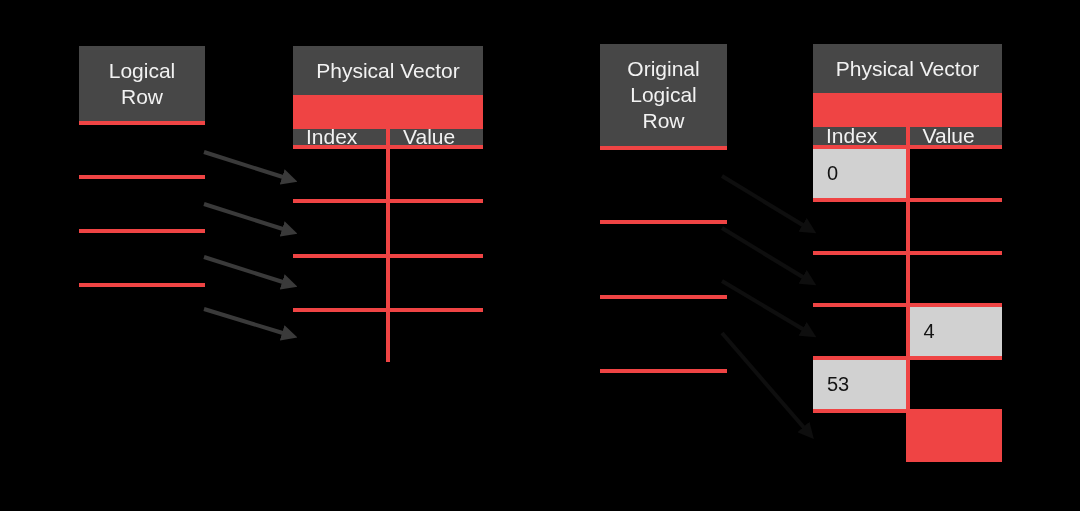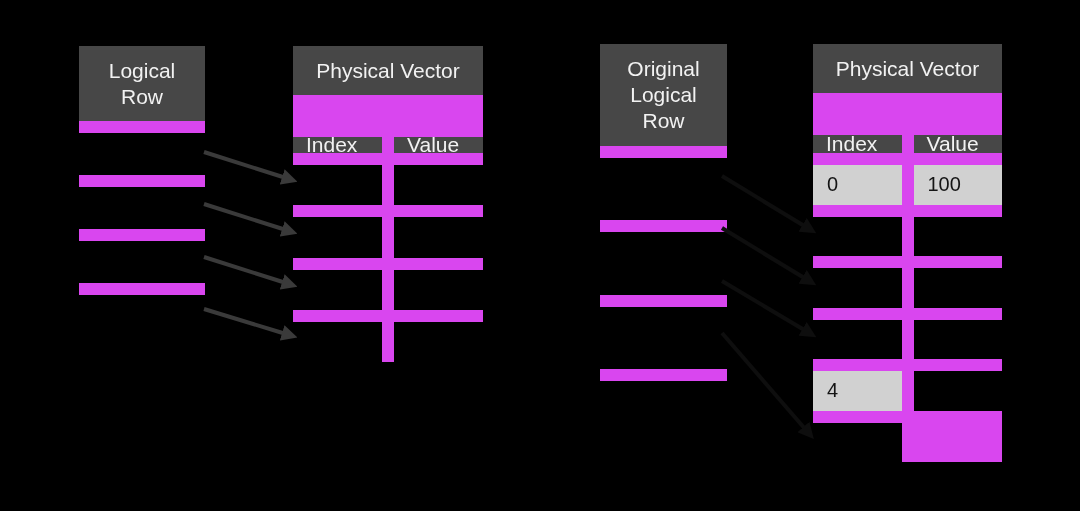--- a/index.html
+++ b/index.html
@@ -13,22 +13,22 @@
     height: 511px;
     background: #000;
     font-family: "Liberation Sans", sans-serif;
     overflow: hidden;
   }
   
   .tbl {
     position: absolute;
     display: grid;
     box-sizing: border-box;
-    gap: 12px;
-    background: #d946ef;
+    gap: 4px;
+    background: #ef4444;
   }
   .cell {
     background: #000;
   }
   .hdr {
     background: #474747;
     color: #f2f2f2;
     font-size: 21px;
     line-height: 26px;
     display: flex;
@@ -127,28 +127,28 @@
     <div class="cell"></div>
     <div class="cell"></div>
   </div>
 
   <div class="tbl" id="t-physright">
     <div class="cell hdr span2">Physical Vector</div>
     <div class="cell sub">Index</div>
     <div class="cell sub">Value</div>
 
     <div class="datacell hl">0</div>
-    <div class="datacell hl">100</div>
     <div class="datacell"></div>
     <div class="datacell"></div>
     <div class="datacell"></div>
     <div class="datacell"></div>
     <div class="datacell"></div>
     <div class="datacell"></div>
     <div class="datacell hl">4</div>
+    <div class="datacell hl">53</div>
     <div class="datacell"></div>
     <div class="datacell"></div>
   </div>
 
   <svg id="arrow-overlay" viewBox="0 0 1080 511" xmlns="http://www.w3.org/2000/svg">
       <defs>
         <marker id="ah-left" markerWidth="4" markerHeight="4" refX="1" refY="2" orient="auto" markerUnits="strokeWidth">
           <path d="M0,0 L4,2 L0,4 Z" fill="#3a3a3a"></path>
         </marker>
         <marker id="ah-right" markerWidth="4" markerHeight="4" refX="1" refY="2" orient="auto" markerUnits="strokeWidth">

